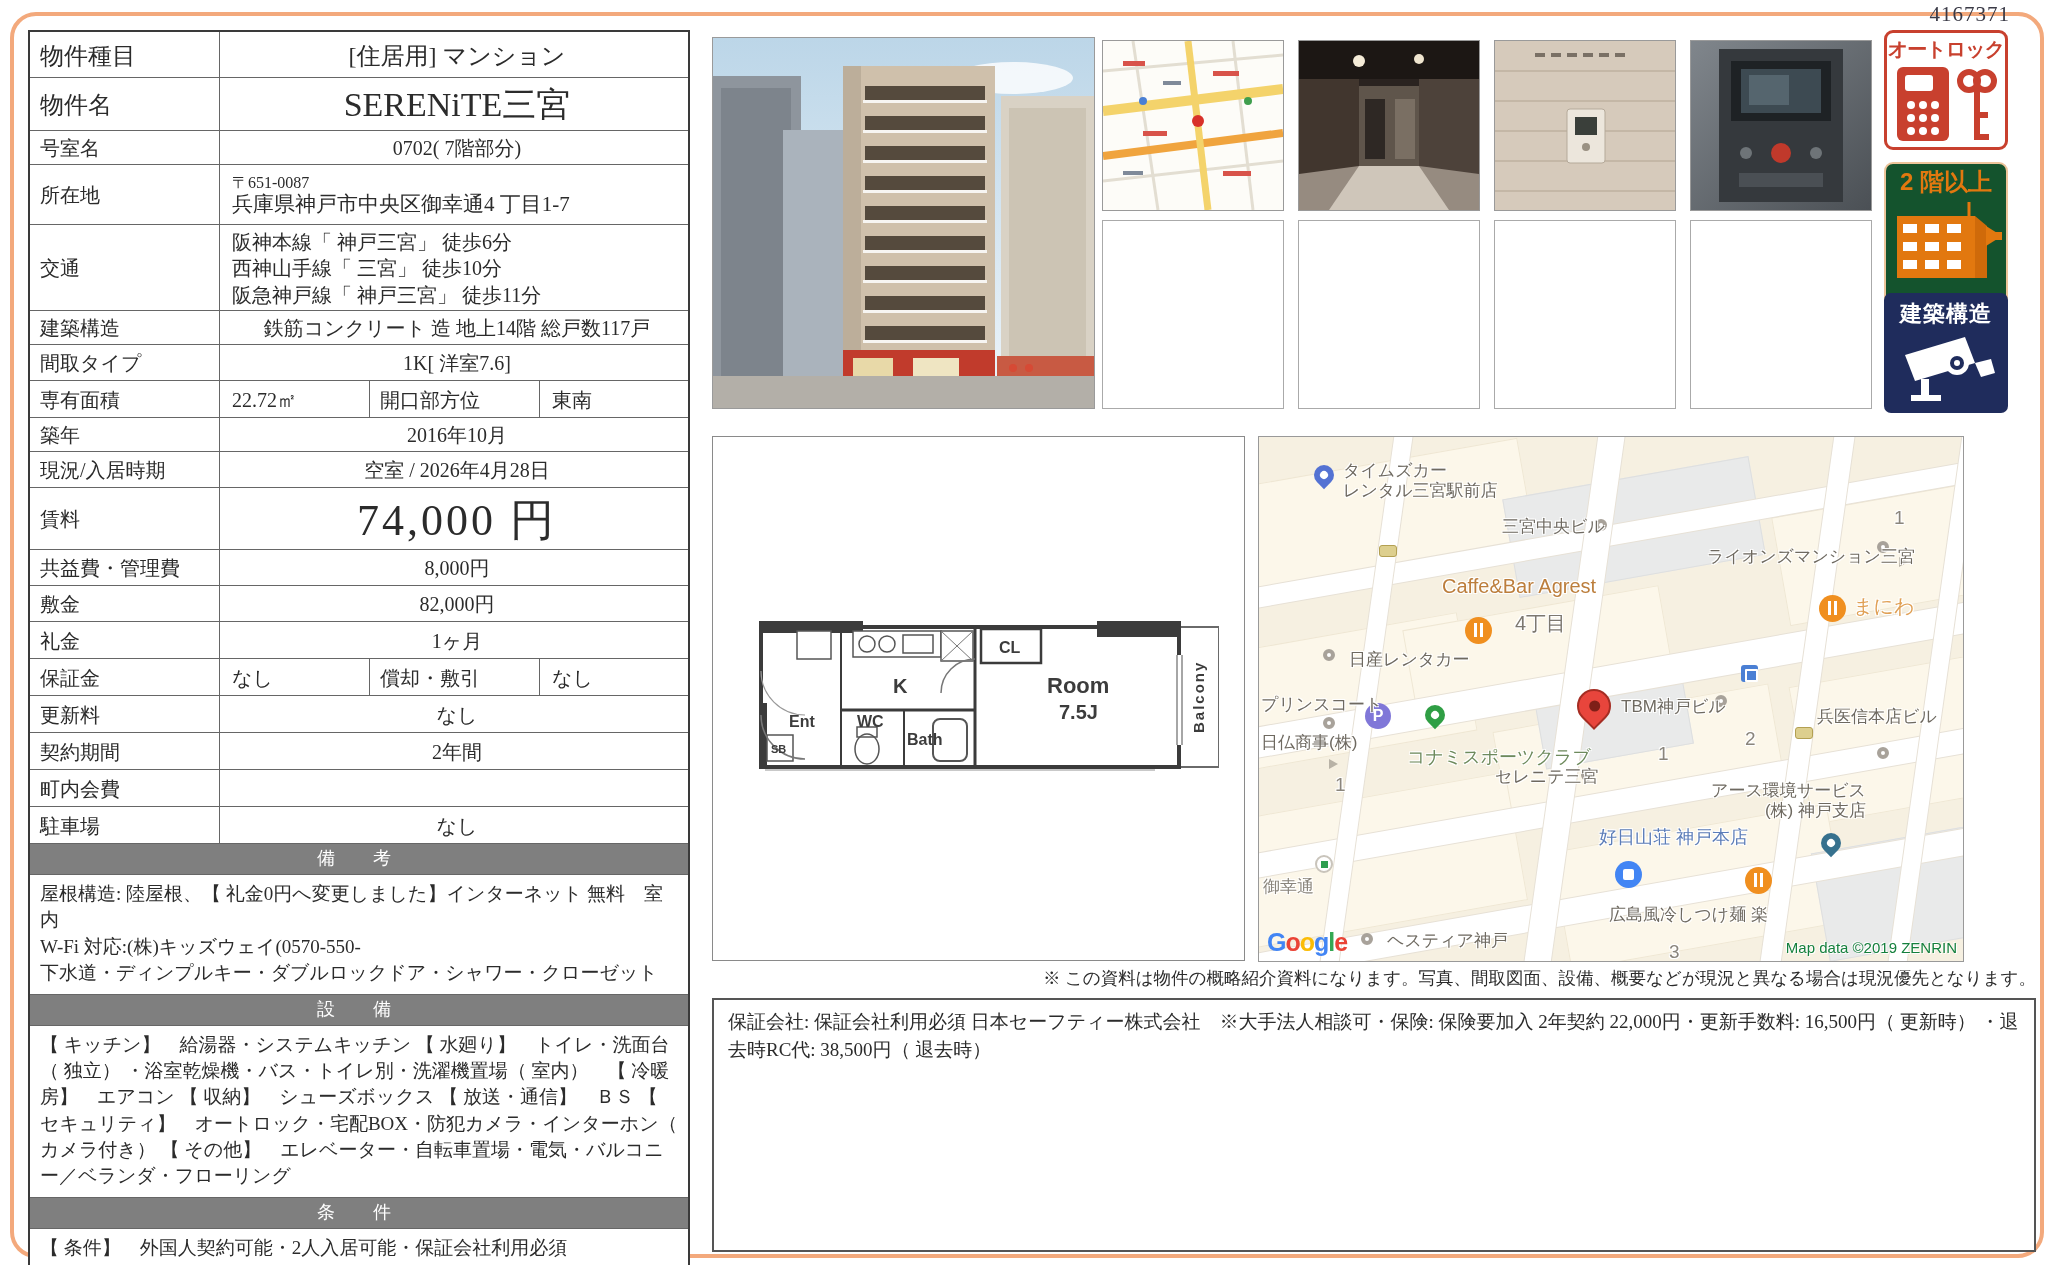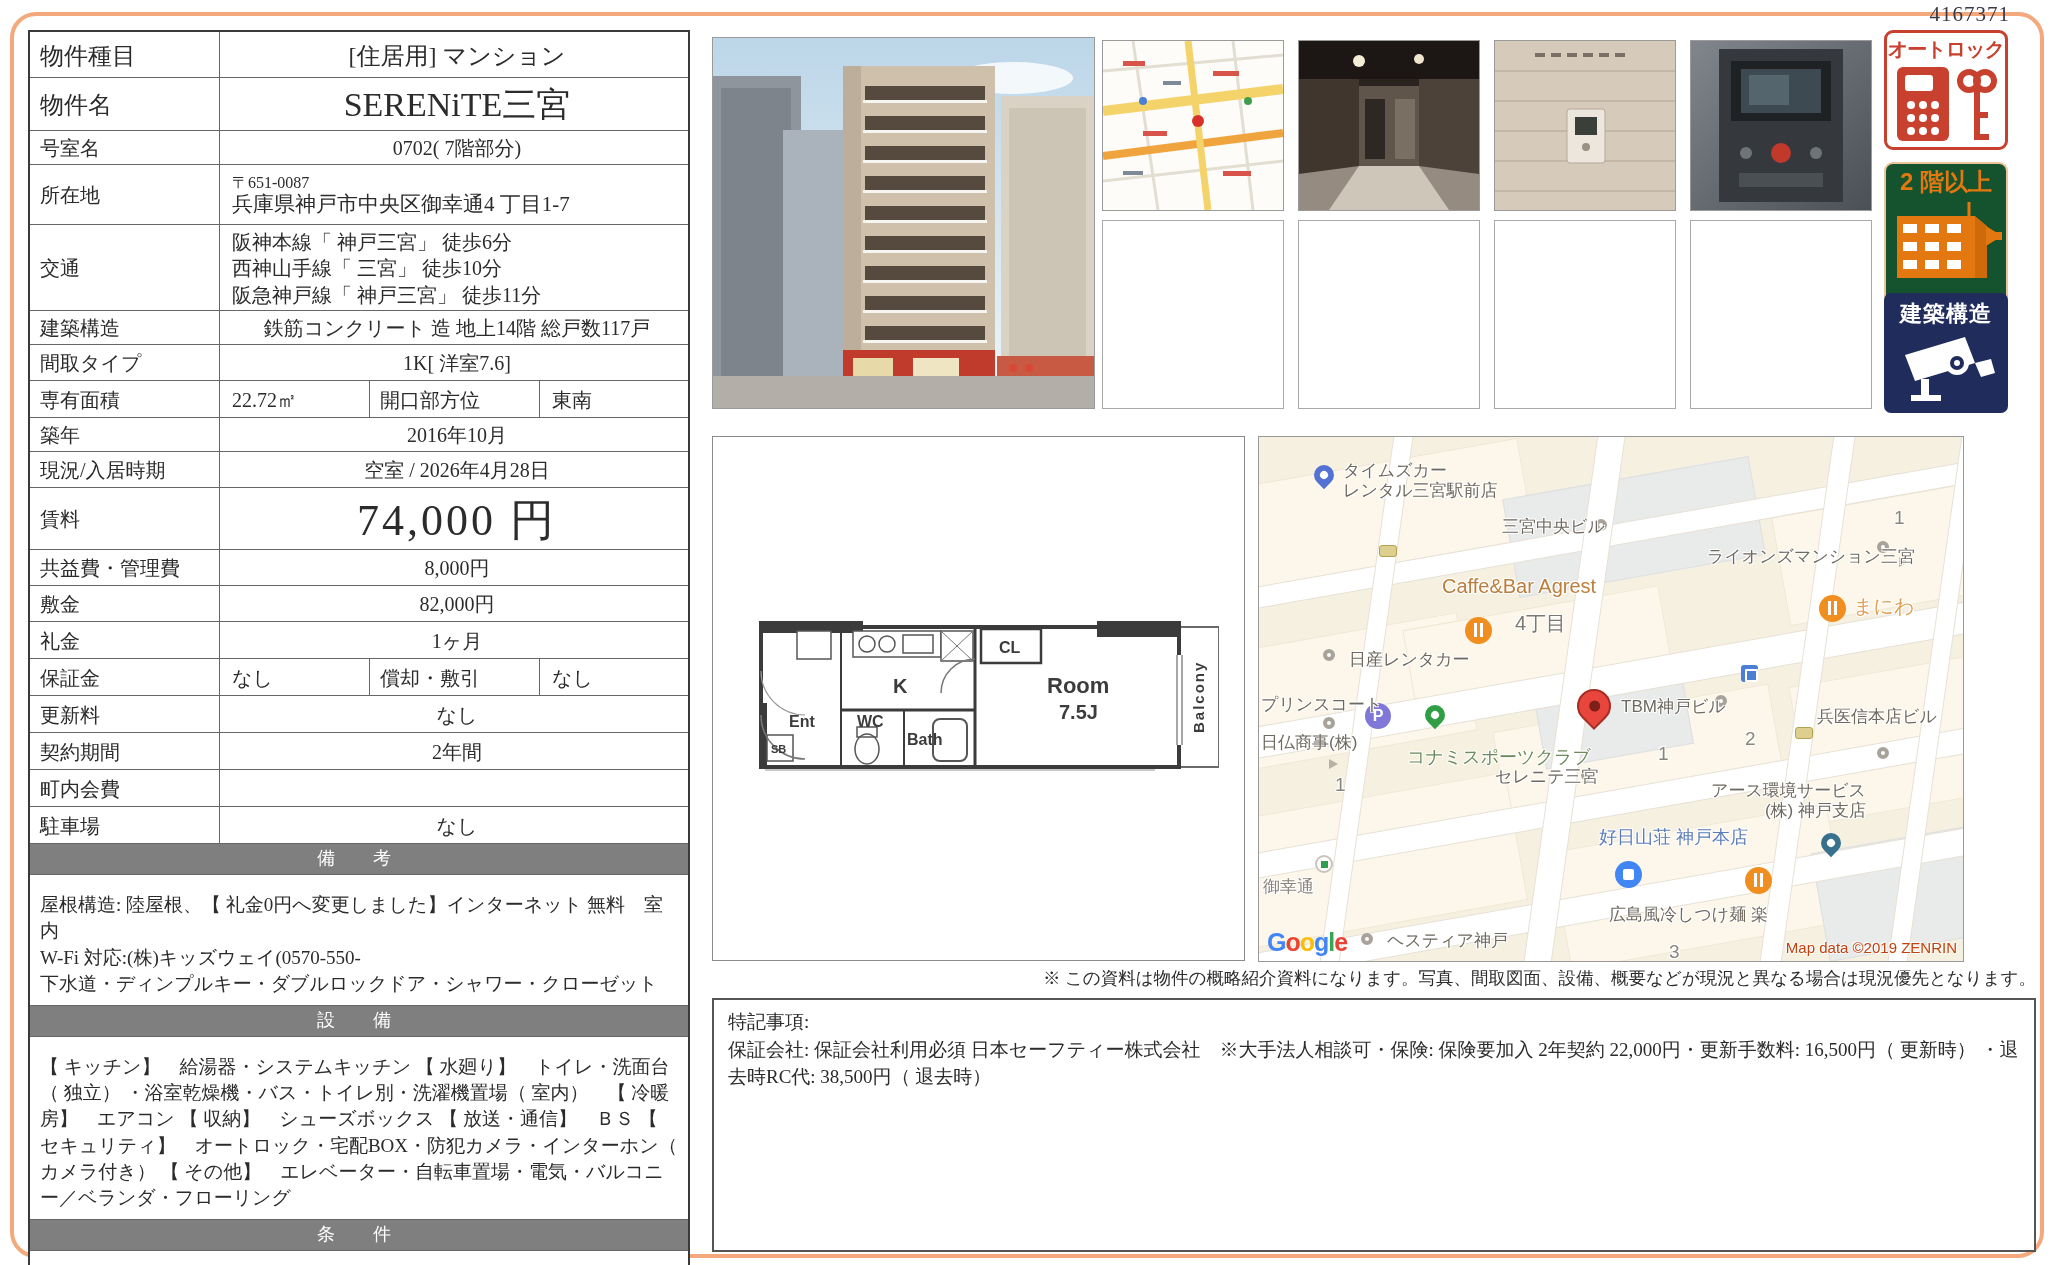--- a/index.html
+++ b/index.html
@@ -23,21 +23,21 @@
   .h46{min-height:46px}.h44{min-height:44px}.h32{min-height:32px}.h60{min-height:60px}
   .h82{min-height:82px}.h33{min-height:33px}.h36{min-height:36px}.h37{min-height:37px}
   .h62{min-height:62px}
   .fs24{font-size:24px}.fs26{font-size:34px}
   .postal{font-size:16px;line-height:1.1;}
   .addr{font-size:21px;line-height:1.2;}
   .access-line{font-size:20px;line-height:1.32;}
   .rent-big{font-size:44px;letter-spacing:3px;line-height:1;padding-top:6px;}
   .sec-head{background:#7f7f7f;color:#fff;text-align:center;font-size:18px;letter-spacing:10px;
             padding:2px 0 4px 0;border-bottom:1px solid #666;}
-  .sec-body{padding:17px 10px 8px 10px;font-size:19px;line-height:1.38;border-bottom:1px solid #666;}
+  .sec-body{padding:6px 10px 8px 10px;font-size:19px;line-height:1.38;border-bottom:1px solid #666;}
   .sec-body:last-child{border-bottom:none;}
   .sec-body div{line-height:1.38;}
 
   
   .ph{position:absolute;border:1px solid #9a9a9a;background:#fff;overflow:hidden;}
   .ph svg{display:block;}
   .ph-empty{position:absolute;border:1px solid #aaa;background:#fff;}
 
   
   .badge{position:absolute;left:1884px;width:124px;border-radius:9px;overflow:hidden;text-align:center;}
@@ -89,21 +89,21 @@
   .shop-blue{width:27px;height:27px;border-radius:50%;background:#4285f4;}
   .shop-blue::after{content:"";position:absolute;left:8px;top:8px;width:11px;height:11px;background:#fff;border-radius:2px;}
   .station-green{width:18px;height:18px;background:#fff;border:2px solid #c9c4bb;border-radius:50%;}
   .station-green::after{content:"";position:absolute;left:4px;top:4px;width:7px;height:7px;background:#2e9e4f;}
   .busdots{width:18px;height:12px;background:#ddcf8e;border:1px solid #b3a052;border-radius:3px;}
   .arrow{width:0;height:0;border-left:9px solid #b8b2a6;border-top:5px solid transparent;border-bottom:5px solid transparent;}
   #google-logo{position:absolute;left:8px;top:492px;font:bold 25px/26px "Liberation Sans",sans-serif;z-index:8;letter-spacing:-1px;}
   #google-logo span:nth-child(1){color:#4285F4;}#google-logo span:nth-child(2){color:#EA4335;}
   #google-logo span:nth-child(3){color:#FBBC05;}#google-logo span:nth-child(4){color:#4285F4;}
   #google-logo span:nth-child(5){color:#34A853;}#google-logo span:nth-child(6){color:#EA4335;}
-  #map-attrib{position:absolute;right:6px;top:502px;font:15px "Liberation Sans",sans-serif;color:#c2410c;z-index:8;
+  #map-attrib{position:absolute;right:6px;top:502px;font:15px "Liberation Sans",sans-serif;color:#15803d;z-index:8;
               text-shadow:1px 1px 0 #fff,-1px -1px 0 #fff;}
 
   
   #disclaimer{position:absolute;left:900px;right:20px;top:966px;text-align:right;font-size:17.5px;color:#2b2b2b;}
   #notes-box{position:absolute;left:712px;top:998px;width:1324px;height:254px;border:2px solid #555;background:#fff;
              padding:8px 14px;font-size:19px;line-height:1.45;}
 </style>
 </head>
 <body>
 
@@ -543,16 +543,15 @@
         <span class="pin food" style="left: 486px; top: 430px;"></span>
         <span class="pin dot" style="left: 102px; top: 496px;"></span>
         <span class="pin station-green" style="left: 56px; top: 418px;"></span>
         <span class="pin arrow" style="left: 70px; top: 322px;"></span>
         <span class="pin arrow" style="left: 640px; top: 120px;"></span>
       </div>
   </div>
 
   <div id="disclaimer">※ この資料は物件の概略紹介資料になります。写真、間取図面、設備、概要などが現況と異なる場合は現況優先となります。</div>
   <div id="notes-box">
-    <div>特記事項:</div>
     <div>保証会社: 保証会社利用必須 日本セーフティー株式会社　※大手法人相談可・保険: 保険要加入 2年契約 22,000円・更新手数料: 16,500円（ 更新時） ・退去時RC代: 38,500円（ 退去時）</div>
   </div>
 </div>
 
 </body></html>

